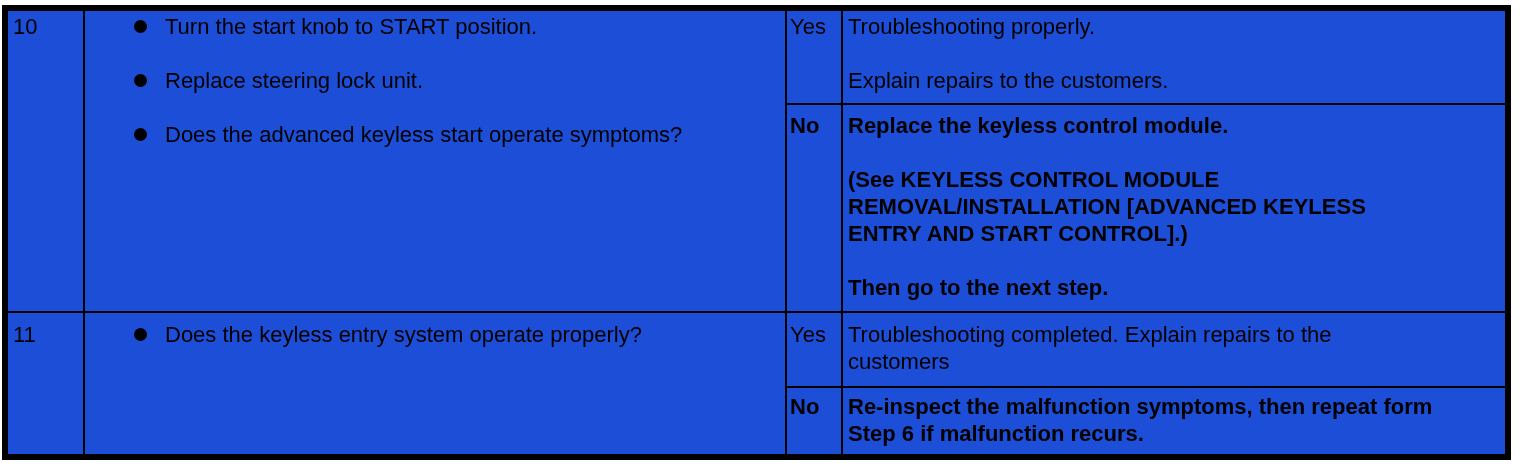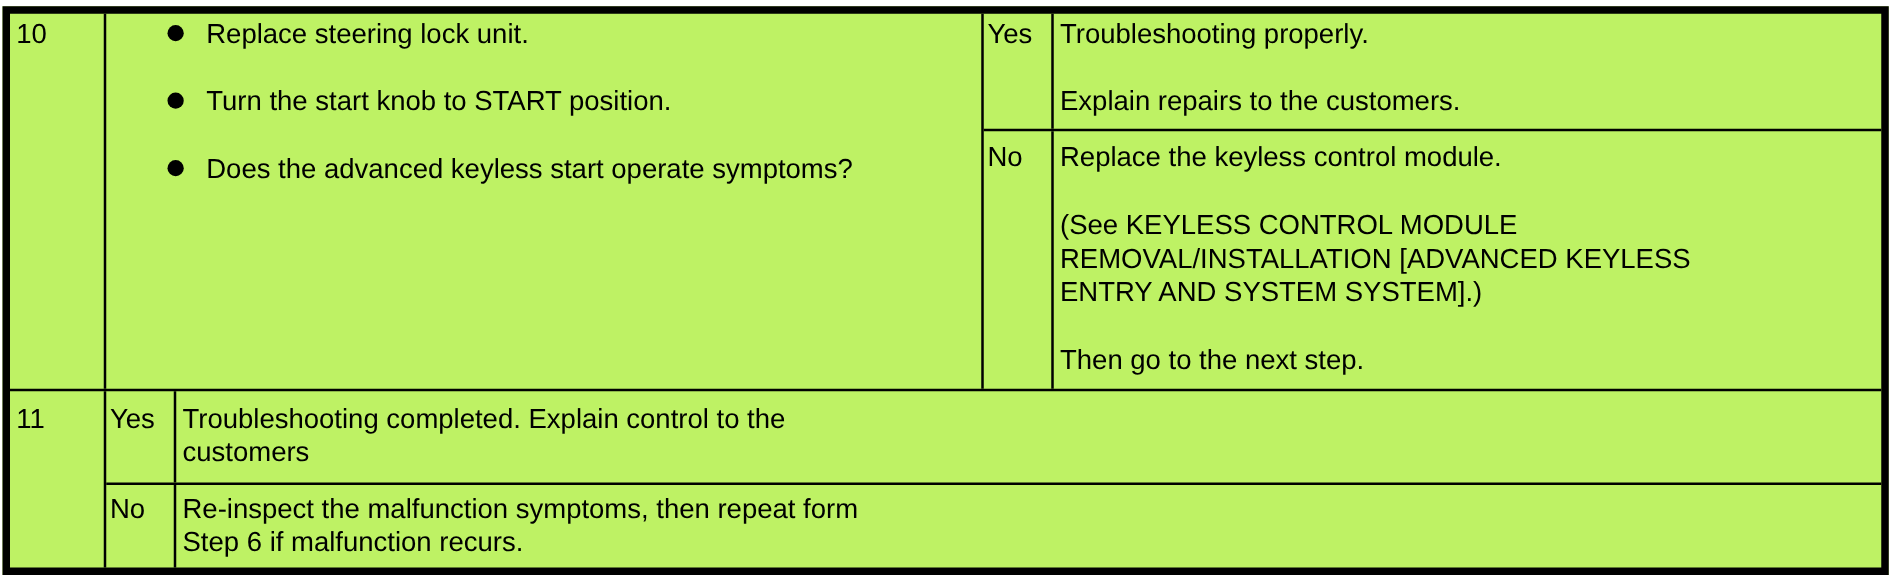--- a/index.html
+++ b/index.html
@@ -16,21 +16,21 @@
     font-size: 22px;
     line-height: 27px;
   }
   .doc-table {
     position: absolute;
     left: 2px;
     top: 5px;
     width: 1497px;   
     height: 443px;   
     border: 6px solid #000000;
-    background: #bef264;
+    background: #1d4ed8;
     display: flex;
     flex-direction: column;
   }
   .trow {
     display: flex;
     flex: none;
   }
   .trow-10 {
     height: 300px;
     border-bottom: 2px solid #000000;
@@ -61,21 +61,21 @@
   }
   .srow {
     display: flex;
     flex: none;
   }
   .srow-first {
     border-bottom: 2px solid #000000;
   }
   .trow-10 .srow-first { height: 92px; }
   .trow-11 .srow-first { height: 73px; }
-  .srow-last { flex: 1; }
+  .srow-last { flex: 1; font-weight: bold; }
   .c-answer {
     flex: none;
     width: 51px;
     padding-left: 3px;
     border-right: 2px solid #000000;
   }
   .c-result {
     flex: 1;
     padding-left: 5px;
     padding-right: 4px;
@@ -112,25 +112,25 @@
 <div class="doc-table">
 
   <div class="trow trow-10">
     <div class="cell c-step pt2">
       <span>10</span>
     </div>
     <div class="cell c-action pt2">
       <ul class="actions">
         <li>
           <span class="bullet"></span>
-          <span>Replace steering lock unit.</span>
+          <span>Turn the start knob to START position.</span>
         </li>
         <li>
           <span class="bullet"></span>
-          <span>Turn the start knob to START position.</span>
+          <span>Replace steering lock unit.</span>
         </li>
         <li>
           <span class="bullet"></span>
           <span>Does the advanced keyless start operate symptoms?</span>
         </li>
       </ul>
     </div>
     <div class="c-results">
       <div class="srow srow-first">
         <div class="cell c-answer pt2">
@@ -141,37 +141,45 @@
 Explain repairs to the customers.</div>
       </div>
       <div class="srow srow-last">
         <div class="cell c-answer pt7">
           <span>No</span>
         </div>
         <div class="cell c-result pt7">Replace the keyless control module.
 
 (See KEYLESS CONTROL MODULE
 REMOVAL/INSTALLATION [ADVANCED KEYLESS
-ENTRY AND SYSTEM SYSTEM].)
+ENTRY AND START CONTROL].)
 
 Then go to the next step.</div>
       </div>
     </div>
   </div>
 
   <div class="trow trow-11">
     <div class="cell c-step pt8">
       <span>11</span>
     </div>
+    <div class="cell c-action pt8">
+      <ul class="actions">
+        <li>
+          <span class="bullet"></span>
+          <span>Does the keyless entry system operate properly?</span>
+        </li>
+      </ul>
+    </div>
     <div class="c-results">
       <div class="srow srow-first">
         <div class="cell c-answer pt8">
           <span>Yes</span>
         </div>
-        <div class="cell c-result pt8">Troubleshooting completed. Explain control to the
+        <div class="cell c-result pt8">Troubleshooting completed. Explain repairs to the
 customers</div>
       </div>
       <div class="srow srow-last">
         <div class="cell c-answer pt5">
           <span>No</span>
         </div>
         <div class="cell c-result pt5">Re-inspect the malfunction symptoms, then repeat form
 Step 6 if malfunction recurs.</div>
       </div>
     </div>

